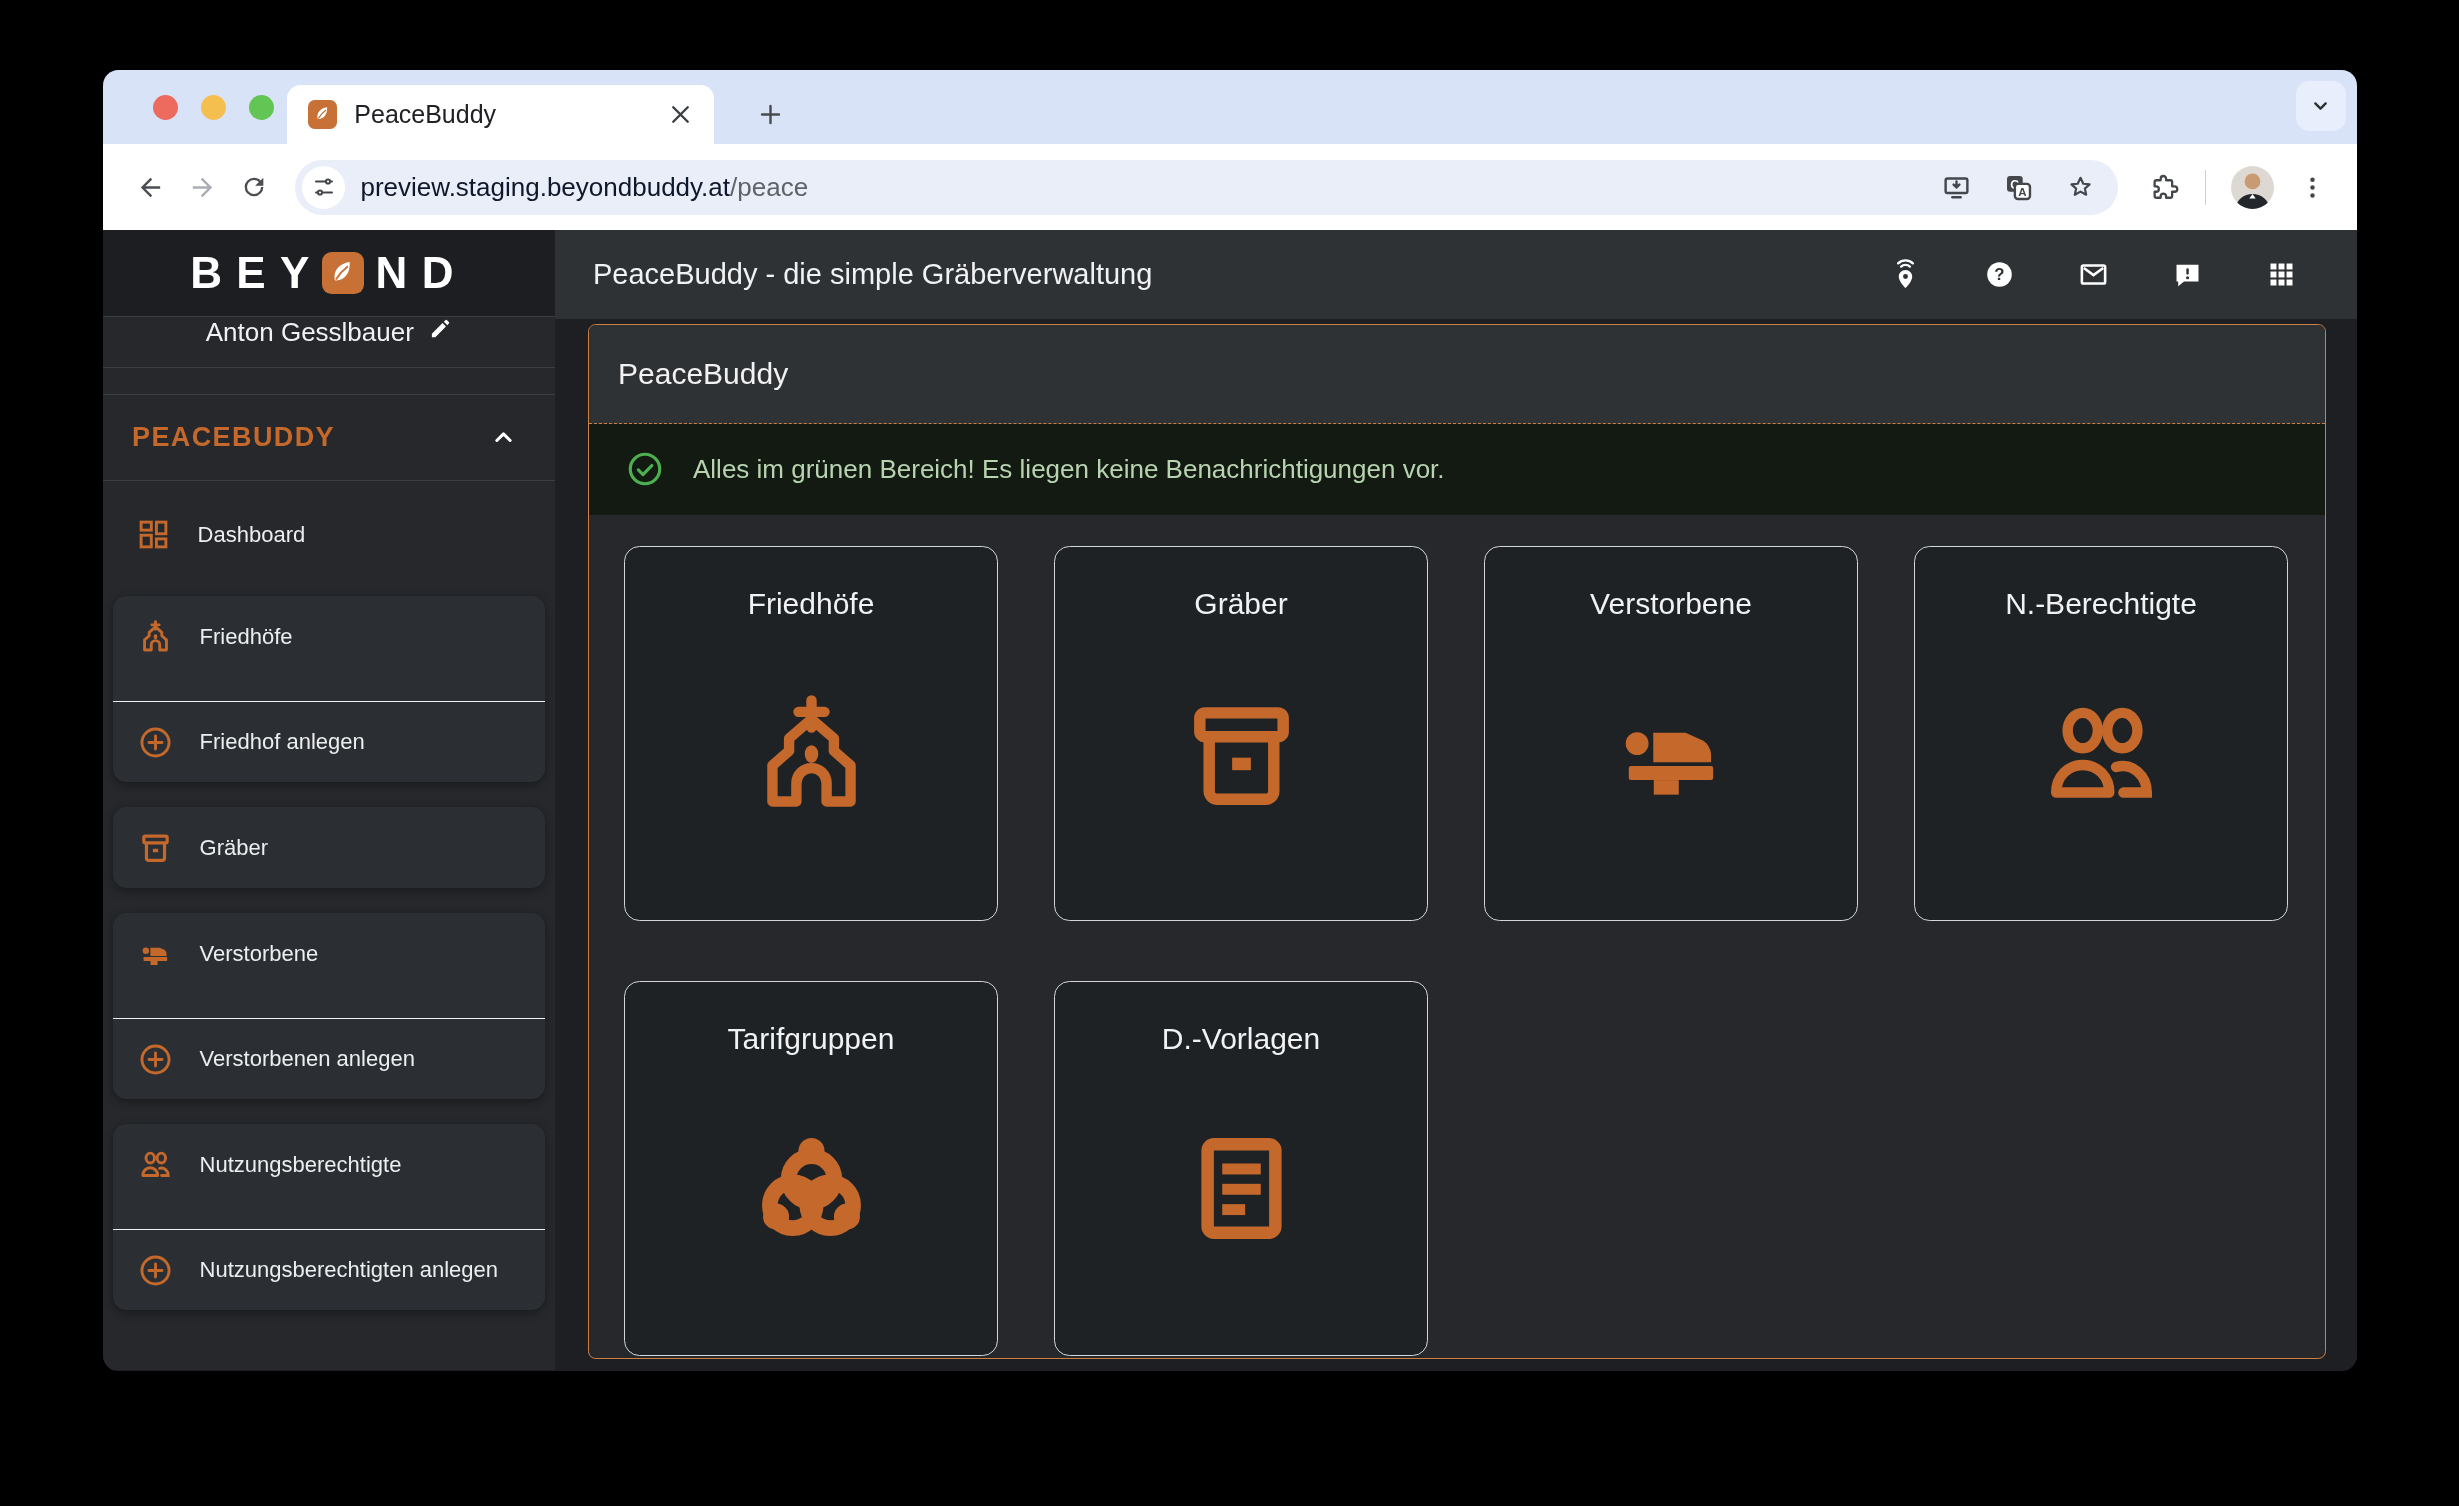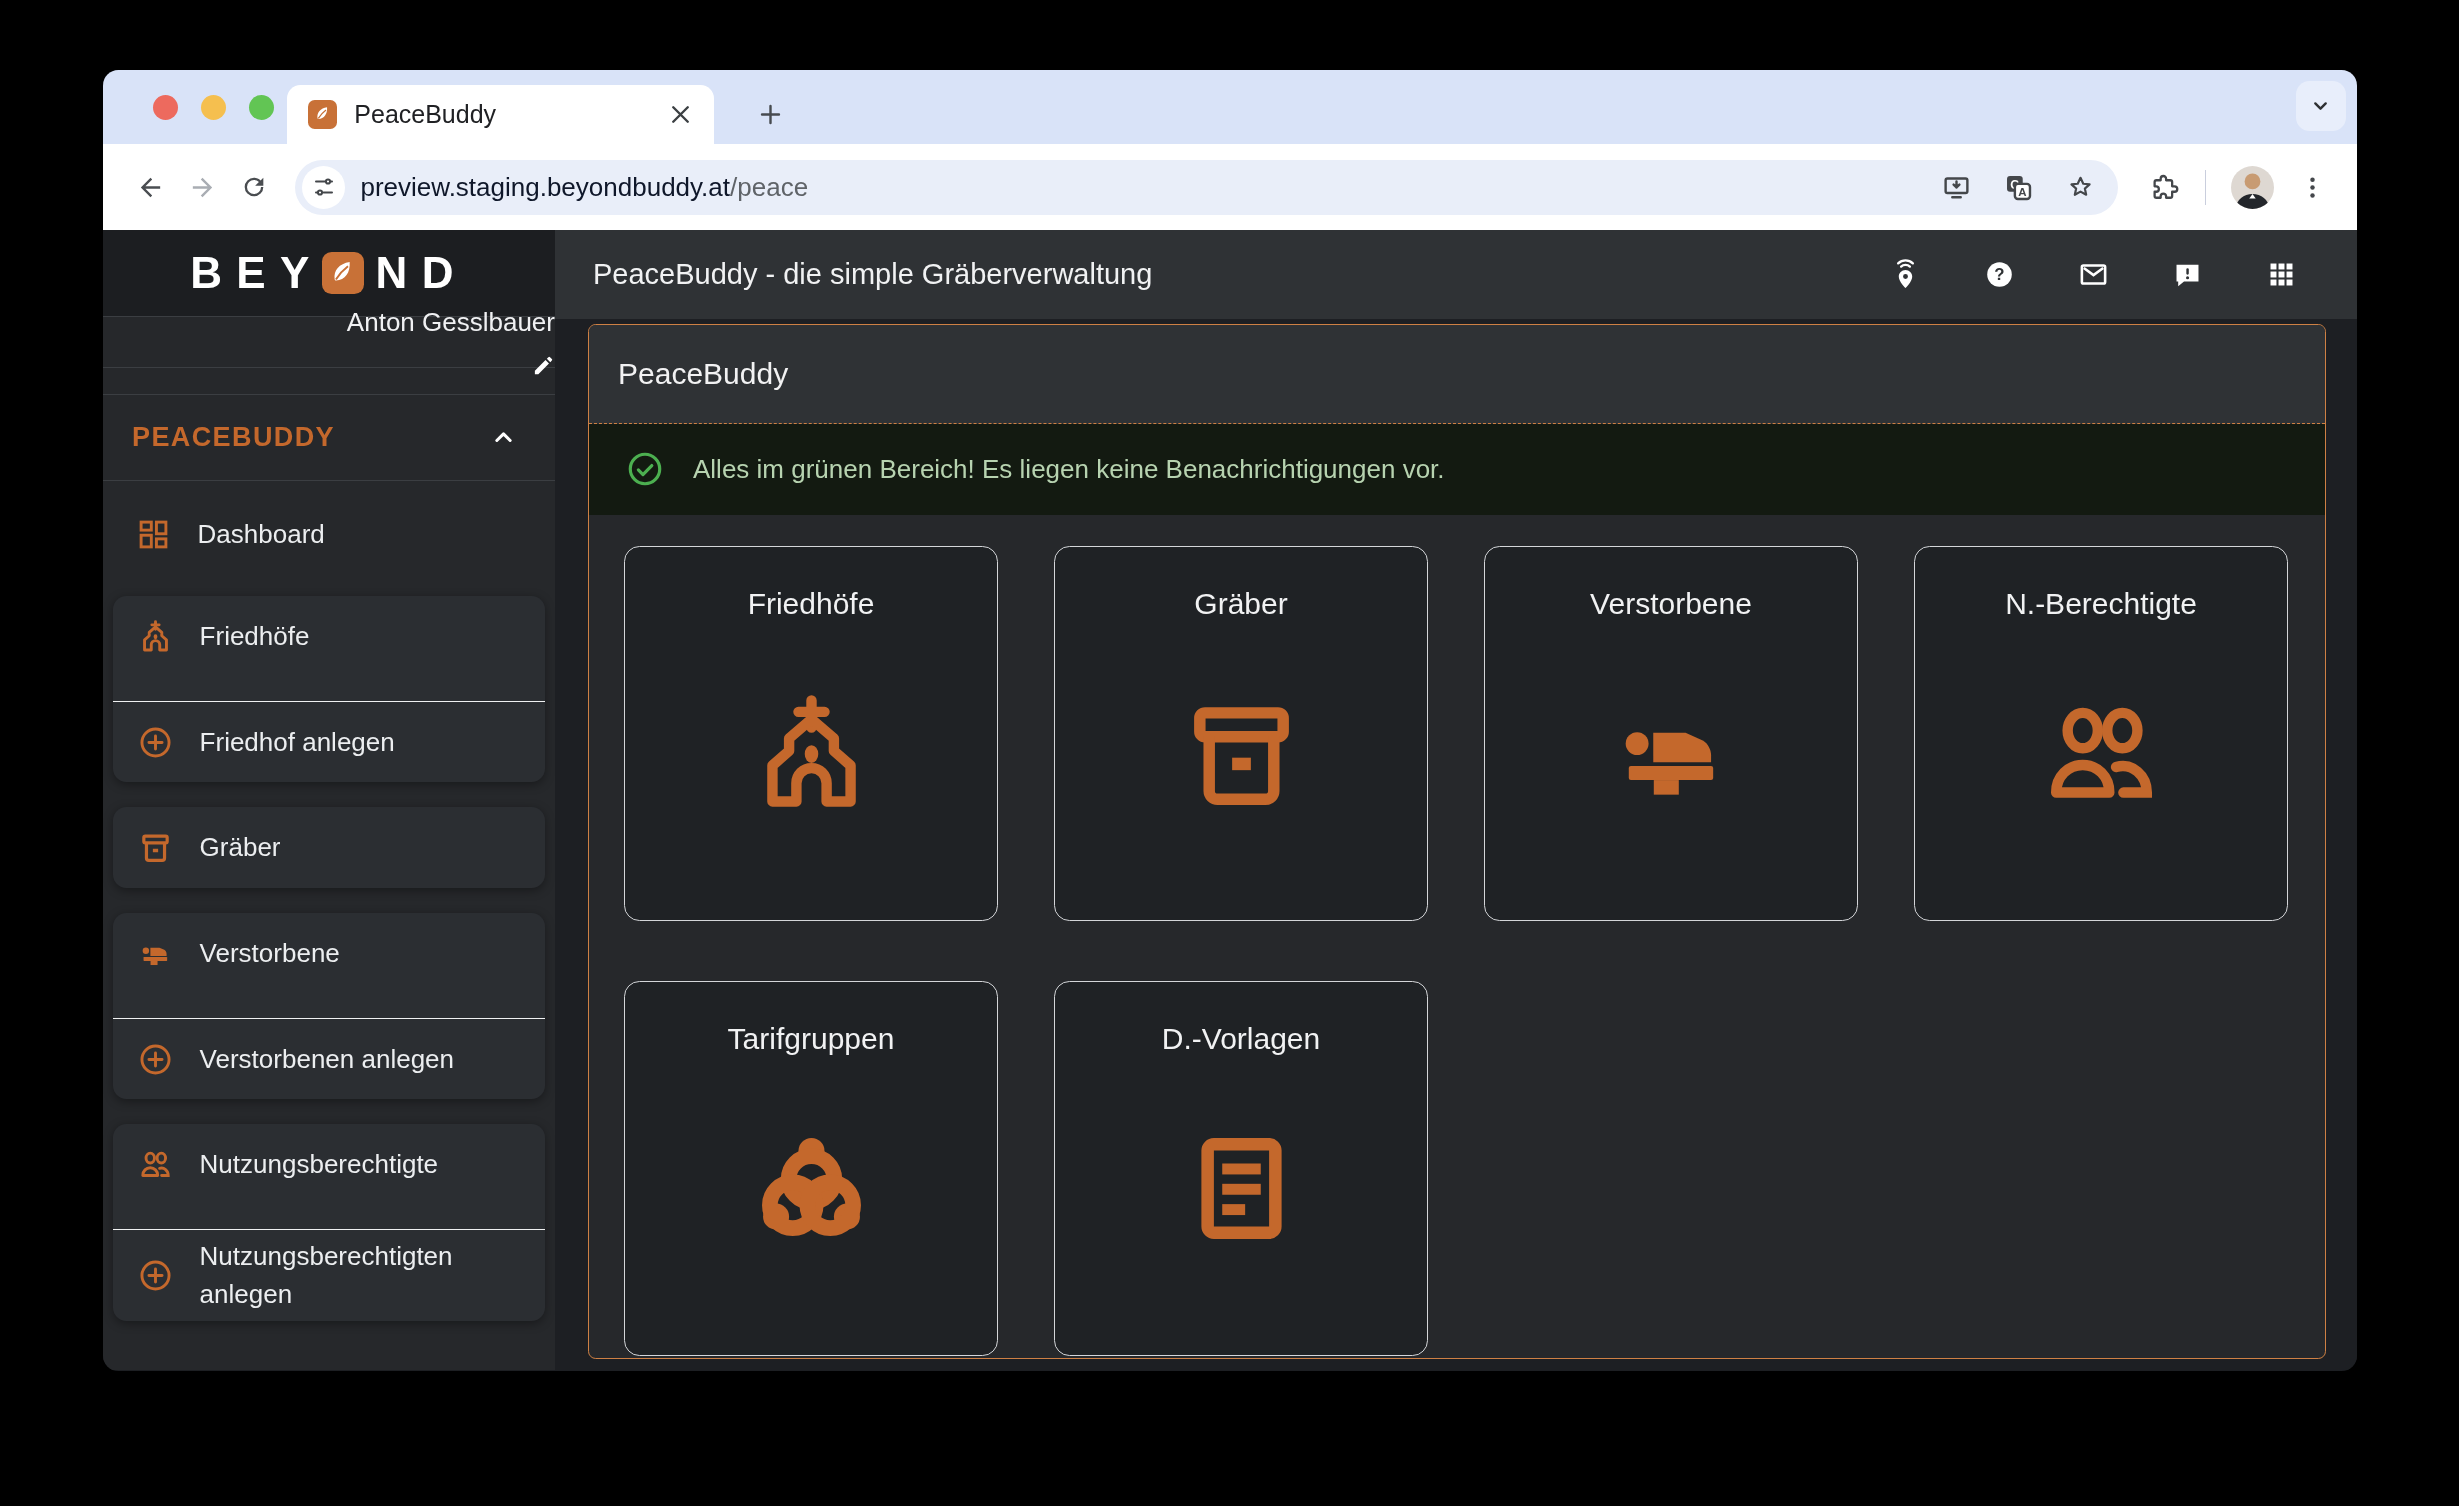--- a/index.html
+++ b/index.html
@@ -43,29 +43,29 @@
   
   .app { display:flex; height:1140px; }
 
   
   .sidebar { width:452px; background:#26282b; display:flex; flex-direction:column; overflow:hidden; flex-shrink:0; }
   .logo-block { height:87px; background:#1c1e21; display:flex; align-items:center; justify-content:center;
                 border-bottom:1px solid #3b3e42; }
   .logo { display:flex; align-items:center; color:#fff; font-weight:800; font-size:44px; letter-spacing:14.4px; }
   .logo-mark { width:42px; height:42px; border-radius:9.6px; background:#c87137; margin:0 11.5px 0 -1.9px;
                display:flex; align-items:center; justify-content:center; }
-  .user-row { height:51px; display:flex; align-items:flex-end; justify-content:center; gap:15.4px;
-              color:#f0f1f3; font-size:26px; border-bottom:1px solid #3b3e42;flex-direction:column; }
+  .user-row { height:51px; display:flex; align-items:flex-start; justify-content:center; gap:15.4px;
+              color:#f0f1f3; font-size:26px; border-bottom:1px solid #3b3e42; }
   .side-gap { height:26px; }
   .section-row { height:87px; border-top:1px solid #3b3e42; border-bottom:1px solid #3b3e42;
                  display:flex; align-items:center; justify-content:space-between; padding:0 37px 0 29px; }
   .section-label { color:#c4682c; font-weight:700; font-size:27px; letter-spacing:1.4px; }
   .nav-area { flex:1; padding:9.6px 9.6px 0 9.6px; overflow:hidden; }
   .side-item { display:flex; align-items:center; gap:27px; min-height:81px; padding:7.7px 25px;
-               color:#eceef0; font-size:26px; line-height:1.45; }
+               color:#eceef0; font-size:22px; line-height:1.45; }
   .side-item.single { padding-left:23px; margin-top:3.8px; }
   .group { background:#2b2e32; border-radius:13.4px; margin:21px 0 25px 0;
            box-shadow:0 2.9px 9.6px rgba(0,0,0,.35); overflow:hidden; }
   .group .side-item + .side-item { border-top:1.9px solid #f0f1f2;margin-top:24px; }
   .ic { display:block; flex-shrink:0; }
   .side-ic { width:35px; height:35px; color:#c4682c; }
 
   
   .content-col { flex:1; display:flex; flex-direction:column; min-width:0; }
   .topbar { height:89px; background:#2f3235; display:flex; align-items:center; flex-shrink:0; }

